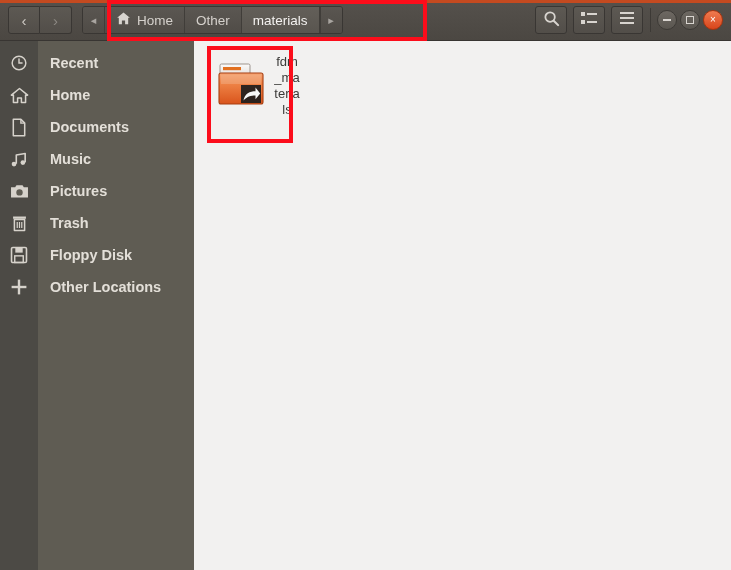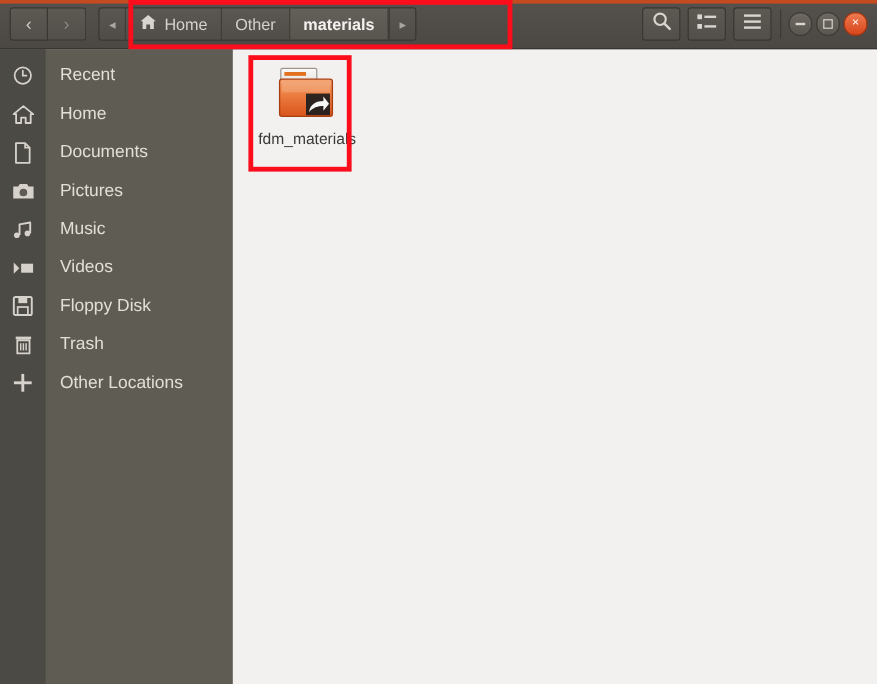--- a/index.html
+++ b/index.html
@@ -101,21 +101,21 @@
     gap: 6px;
     padding: 0 11px;
     font-size: 13.5px;
     color: #d5d1cc;
     background-image: linear-gradient(to bottom, #5b5752 0%, #504c47 100%);
     border-right: 1px solid #403d39;
     white-space: nowrap;
   }
   .crumb.active {
     color: #f4f2f0;
-    font-weight: bold;
+    font-weight: normal;
     background-image: linear-gradient(to bottom, #635f59 0%, #59554f 100%);
   }
 
   .home-glyph { display: block; }
 
   
   .hright {
     position: absolute;
     right: 88px; top: 6px;
     display: flex;
@@ -170,20 +170,21 @@
   .sb-iconstrip {
     position: absolute;
     left: 0; top: 0;
     width: 38px; height: 529px;
     background: #4c4a45;
   }
   .sb-list {
     position: absolute;
     left: 0; top: 6px;
     width: 194px;
+    font-weight: bold;
   }
   .sb-item {
     display: flex;
     align-items: center;
     height: 32px;
     cursor: default;
   }
   .sb-ico {
     width: 38px;
     display: flex;
@@ -206,21 +207,21 @@
     width: 537px;
     height: 529px;
     background: #f2f1f0;
   }
 
   .file-item {
     position: absolute;
     left: 17px; top: 9px;
     width: 90px;
     display: flex;
-    flex-direction: column;
+    flex-direction: row;
     align-items: center;
     cursor: default;
   }
   .folder-wrap {
     position: relative;
     width: 62px; height: 50px;
     margin-top: 4px;
   }
   .file-name {
     margin-top: 4px;
@@ -364,69 +365,60 @@
             <path d="M2 1.4 H10 L14 5.4 V18.6 H2 Z" fill="none" stroke="#d6d2cb" stroke-width="1.6" stroke-linejoin="round"></path>
             <path d="M10 1.4 V5.4 H14" fill="none" stroke="#d6d2cb" stroke-width="1.5"></path>
           </svg>
         </span>
         <span class="sb-label">Documents</span>
       </div>
 
 
       <div class="sb-item">
         <span class="sb-ico">
-          <svg width="19" height="16" viewBox="0 0 20 17" aria-hidden="true">
-            <path d="M1 4.6 H5.4 L6.8 2.4 H13.2 L14.6 4.6 H19 V15.4 H1 Z" fill="#d6d2cb"></path>
-            <circle cx="10" cy="10" r="3.4" fill="#5f5c53"></circle>
-          </svg>
-        </span>
-        <span class="sb-label">Pictures</span>
-      </div>
-
-      <div class="sb-item">
-        <span class="sb-ico">
           <svg width="19" height="17" viewBox="0 0 20 18" aria-hidden="true">
             <path d="M6.6 13.6 V4.2 L16 2.6 V12" fill="none" stroke="#d6d2cb" stroke-width="1.7" stroke-linejoin="round"></path>
             <circle cx="4.2" cy="13.8" r="2.5" fill="#d6d2cb"></circle>
             <circle cx="13.6" cy="12.2" r="2.5" fill="#d6d2cb"></circle>
           </svg>
         </span>
         <span class="sb-label">Music</span>
       </div>
 
       <div class="sb-item">
         <span class="sb-ico">
-          <svg width="19" height="15" viewBox="0 0 20 16" aria-hidden="true">
-            <path d="M1.4 3 L6.4 8 L1.4 13 Z" fill="#d6d2cb"></path>
-            <rect x="8" y="4" width="10.6" height="8" fill="#d6d2cb"></rect>
-          </svg>
-        </span>
-        <span class="sb-label">Videos</span>
+          <svg width="19" height="16" viewBox="0 0 20 17" aria-hidden="true">
+            <path d="M1 4.6 H5.4 L6.8 2.4 H13.2 L14.6 4.6 H19 V15.4 H1 Z" fill="#d6d2cb"></path>
+            <circle cx="10" cy="10" r="3.4" fill="#5f5c53"></circle>
+          </svg>
+        </span>
+        <span class="sb-label">Pictures</span>
+      </div>
+
+
+      <div class="sb-item">
+        <span class="sb-ico">
+          <svg width="17" height="19" viewBox="0 0 18 20" aria-hidden="true">
+            <rect x="2.2" y="2.6" width="13.6" height="2.4" fill="#d6d2cb"></rect>
+            <path d="M3.6 5.8 H14.4 V17.4 H3.6 Z" fill="none" stroke="#d6d2cb" stroke-width="1.6" stroke-linejoin="round"></path>
+            <path d="M6.6 8.4 V14.8 M9 8.4 V14.8 M11.4 8.4 V14.8" stroke="#d6d2cb" stroke-width="1.3"></path>
+          </svg>
+        </span>
+        <span class="sb-label">Trash</span>
       </div>
 
       <div class="sb-item">
         <span class="sb-ico">
           <svg width="18" height="18" viewBox="0 0 19 19" aria-hidden="true">
             <rect x="1.6" y="1.6" width="15.8" height="15.8" rx="1.4" fill="none" stroke="#d6d2cb" stroke-width="1.7"></rect>
             <rect x="5.6" y="1.6" width="7.8" height="5.4" fill="#d6d2cb"></rect>
             <rect x="5" y="10.4" width="9" height="7" fill="none" stroke="#d6d2cb" stroke-width="1.5"></rect>
           </svg>
         </span>
         <span class="sb-label">Floppy Disk</span>
-      </div>
-
-      <div class="sb-item">
-        <span class="sb-ico">
-          <svg width="17" height="19" viewBox="0 0 18 20" aria-hidden="true">
-            <rect x="2.2" y="2.6" width="13.6" height="2.4" fill="#d6d2cb"></rect>
-            <path d="M3.6 5.8 H14.4 V17.4 H3.6 Z" fill="none" stroke="#d6d2cb" stroke-width="1.6" stroke-linejoin="round"></path>
-            <path d="M6.6 8.4 V14.8 M9 8.4 V14.8 M11.4 8.4 V14.8" stroke="#d6d2cb" stroke-width="1.3"></path>
-          </svg>
-        </span>
-        <span class="sb-label">Trash</span>
       </div>
 
       <div class="sb-item">
         <span class="sb-ico">
           <svg width="18" height="18" viewBox="0 0 18 18" aria-hidden="true">
             <rect x="7.8" y="1.6" width="2.4" height="14.8" fill="#d6d2cb"></rect>
             <rect x="1.6" y="7.8" width="14.8" height="2.4" fill="#d6d2cb"></rect>
           </svg>
         </span>
         <span class="sb-label">Other Locations</span>

